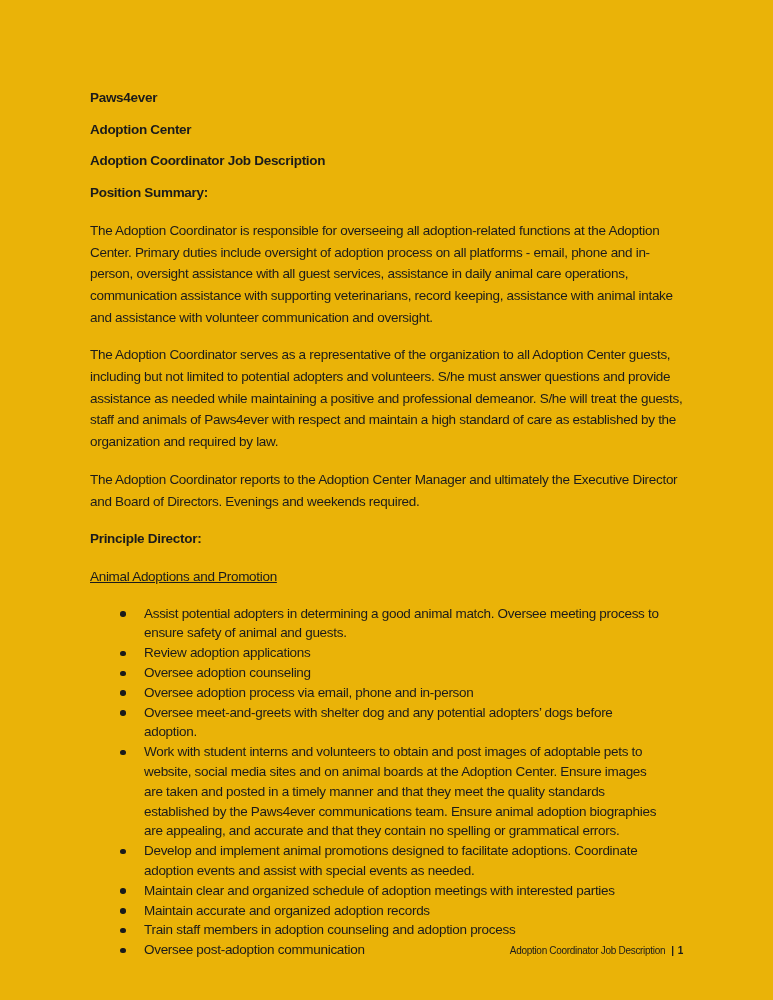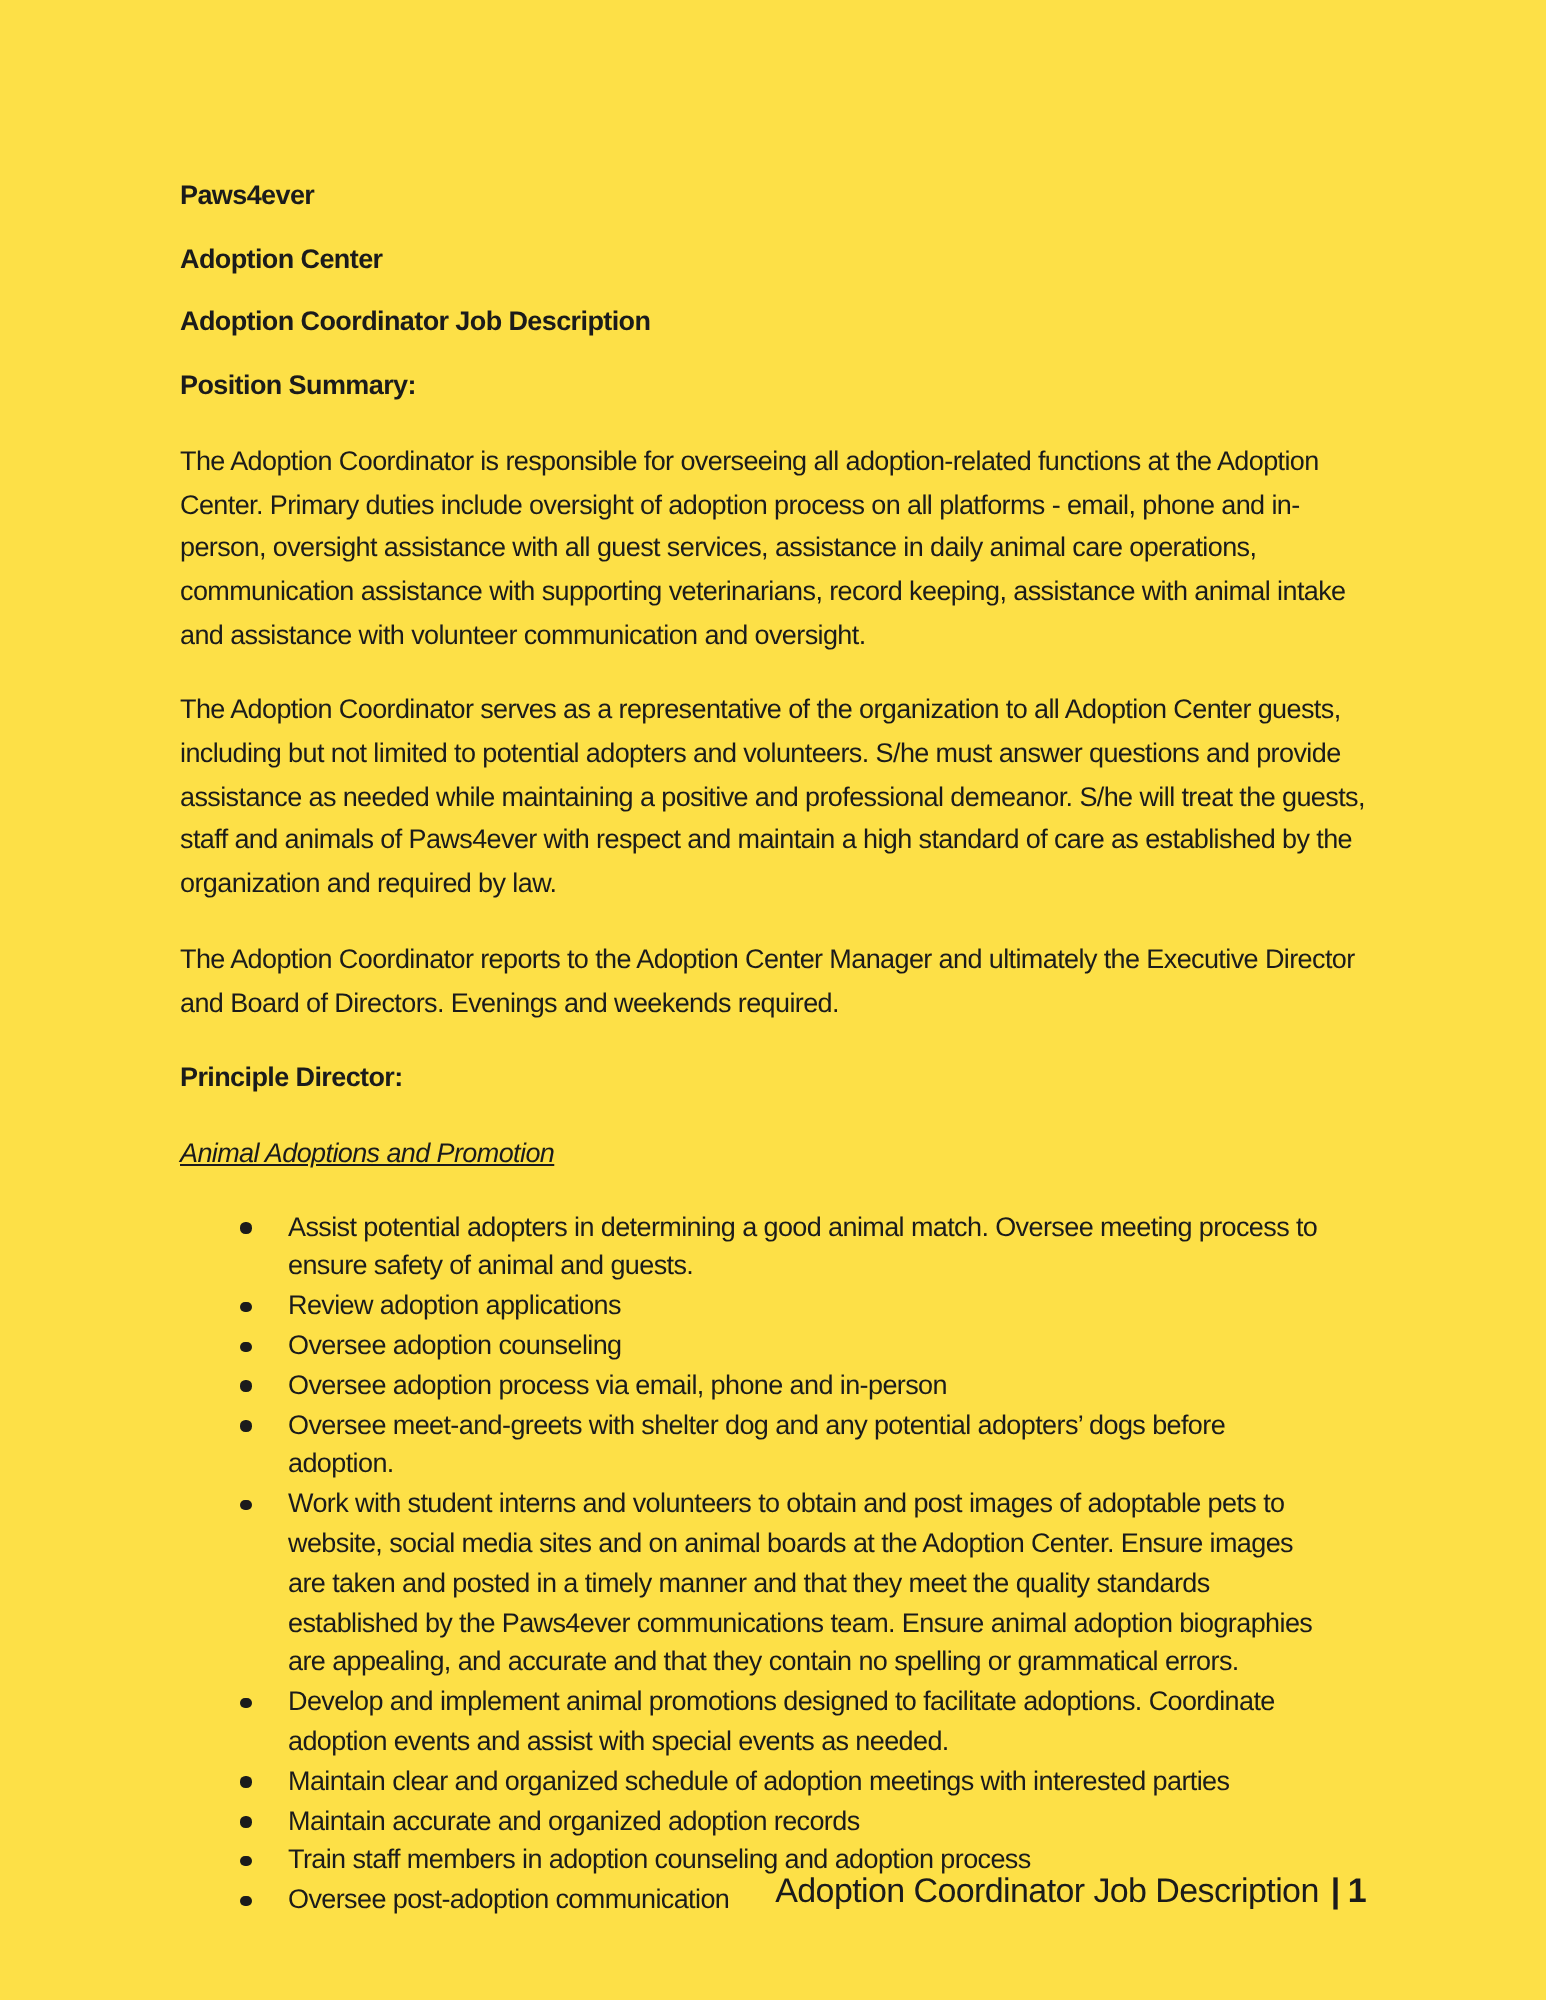--- a/index.html
+++ b/index.html
@@ -13,36 +13,36 @@
     overflow: hidden;
     font-family: "Liberation Sans", sans-serif;
     color: #1b1b1b;
   }
   .page {
     position: relative;
     width: 773px;
     height: 1000px;
     box-sizing: border-box;
     padding: 87px 90px 0 90px;
-    background: #fde047;
+    background: #eab308;
   }
   .doc-text {
     font-size: 13.5px;
     letter-spacing: -0.3px;
   }
   p.doc-line {
     margin: 0 0 10px 0;
     line-height: 21.7px;
   }
   p.doc-para {
     margin: 16px 0 8px 0;
     line-height: 21.7px;
   }
   .bold { font-weight: bold; }
-  .underline { text-decoration: underline; font-style: italic; }
+  .underline { text-decoration: underline; }
   .gap-before { margin-top: 33px; }
   ul.duties {
     list-style: none;
     margin: 16px;
     padding: 0;
   }
   ul.duties li {
     position: relative;
     padding-left: 38px;
     line-height: 19.8px;
@@ -56,21 +56,21 @@
     top: 7.5px;
     width: 5.5px;
     height: 5.5px;
     border-radius: 50%;
     background: #1b1b1b;
   }
   .footer {
     position: absolute;
     right: 90px;
     bottom: 44px;
-    font-size: 17px;
+    font-size: 10px;
     letter-spacing: -0.3px;
     white-space: nowrap;
   }
   .footer .sep { margin: 0 4px 0 6px; }
 </style>
 </head>
 <body>
 
 <div class="page">
 

